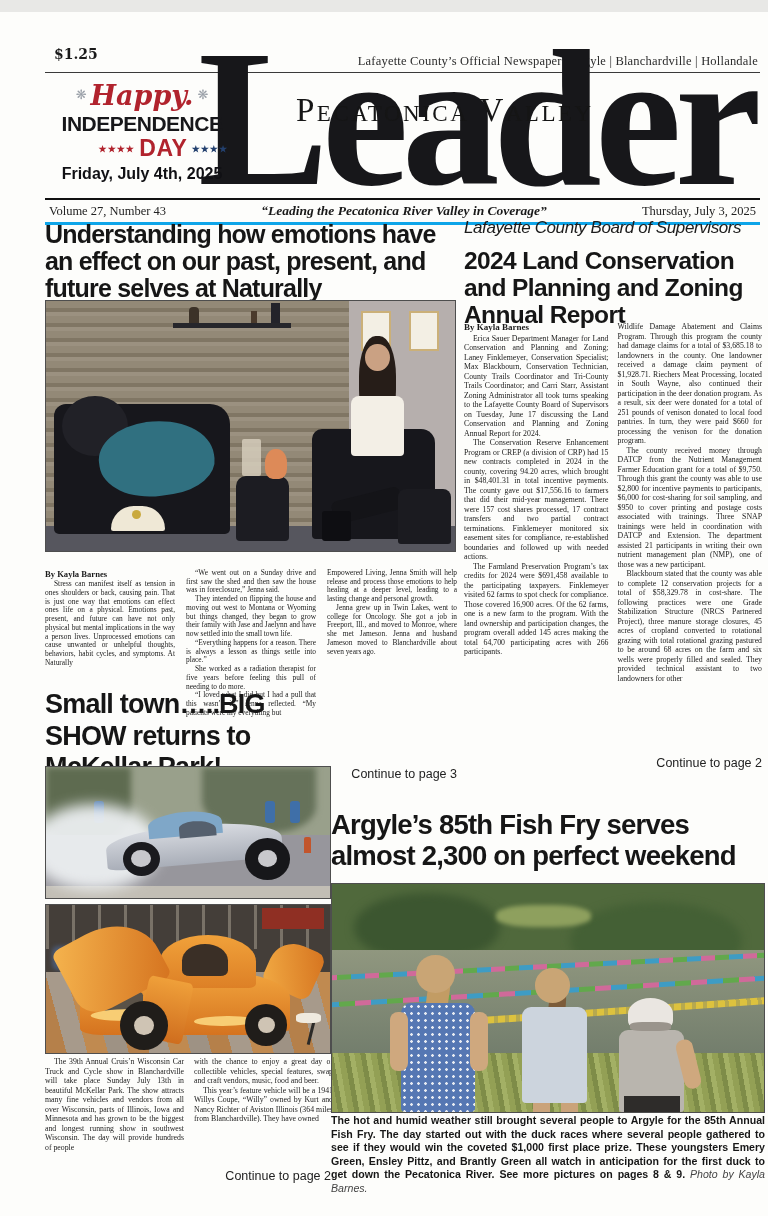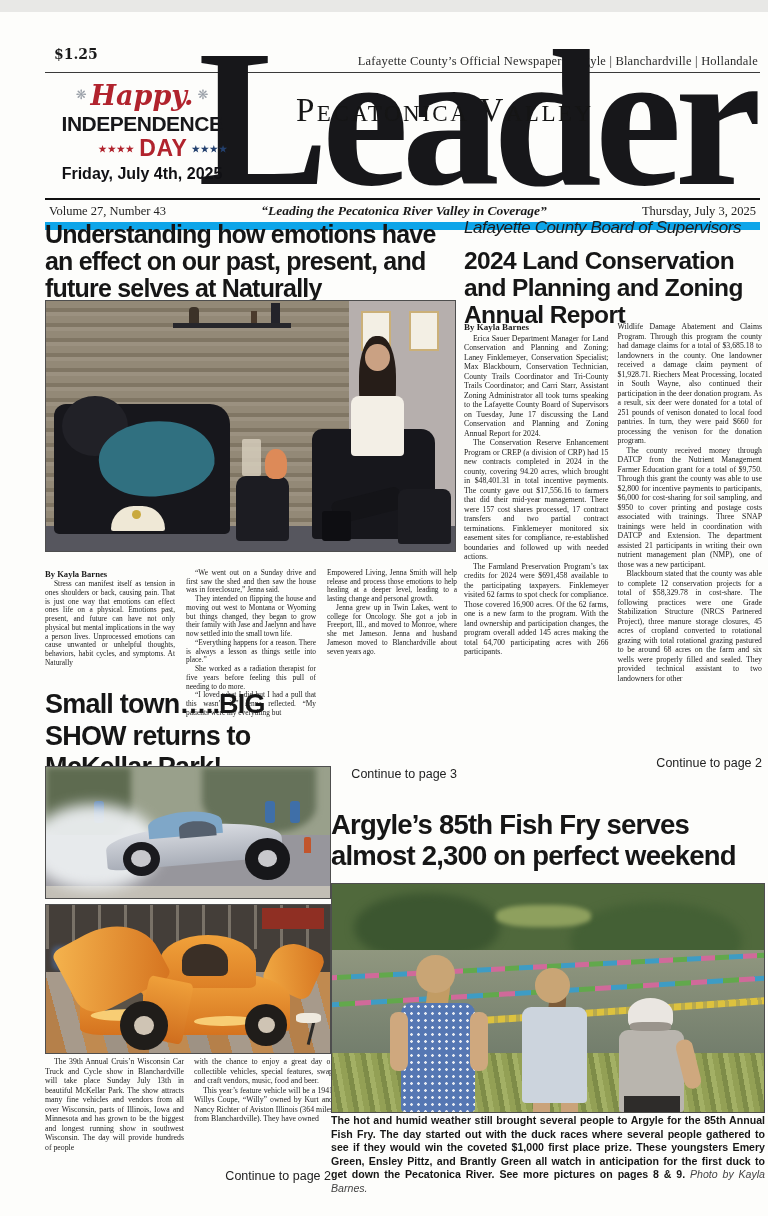--- a/index.html
+++ b/index.html
@@ -24,21 +24,21 @@
   .badge .day{font-size:23px;color:#b1232d;letter-spacing:.5px;}
   .badge .bdate{margin-top:6px;font-family:"Liberation Sans",sans-serif;font-weight:bold;
                 font-size:16px;color:#101014;}
 
   .mast-large{left:198px;top:8px;font-size:196px;line-height:1;font-weight:bold;
               letter-spacing:-7px;font-family:"Liberation Serif",serif;color:#17171a;}
   .mast-small{left:296px;top:80px;font-size:33px;font-variant:small-caps;letter-spacing:2.5px;
               color:#151515;font-family:"Liberation Serif",serif;}
 
   .infobar{left:45px;right:8px;top:186px;height:20px;border-top:2px solid #111;
-           border-bottom:8px solid #0ea5e9;display:flex;justify-content:space-between;
+           border-bottom:3px solid #0ea5e9;display:flex;justify-content:space-between;
            align-items:center;padding:1px 4px;}
   .infobar .vol,.infobar .idate{font-size:12.5px;color:#222;}
   .infobar .motto{font-size:13.5px;font-weight:bold;font-style:italic;}
 
   
   .hl{font-family:"Liberation Sans",sans-serif;font-weight:bold;color:#161616;}
   .hl-emotions{left:45px;top:209px;width:414px;font-size:25px;line-height:1.07;letter-spacing:-.8px;}
   .kicker{left:464px;top:206px;width:300px;font-family:"Liberation Sans",sans-serif;
           font-style:italic;font-size:17px;letter-spacing:-.4px;color:#1d1d1d;}
   .hl-land{left:464px;top:236px;width:302px;font-size:24.5px;line-height:1.1;letter-spacing:-.6px;}

